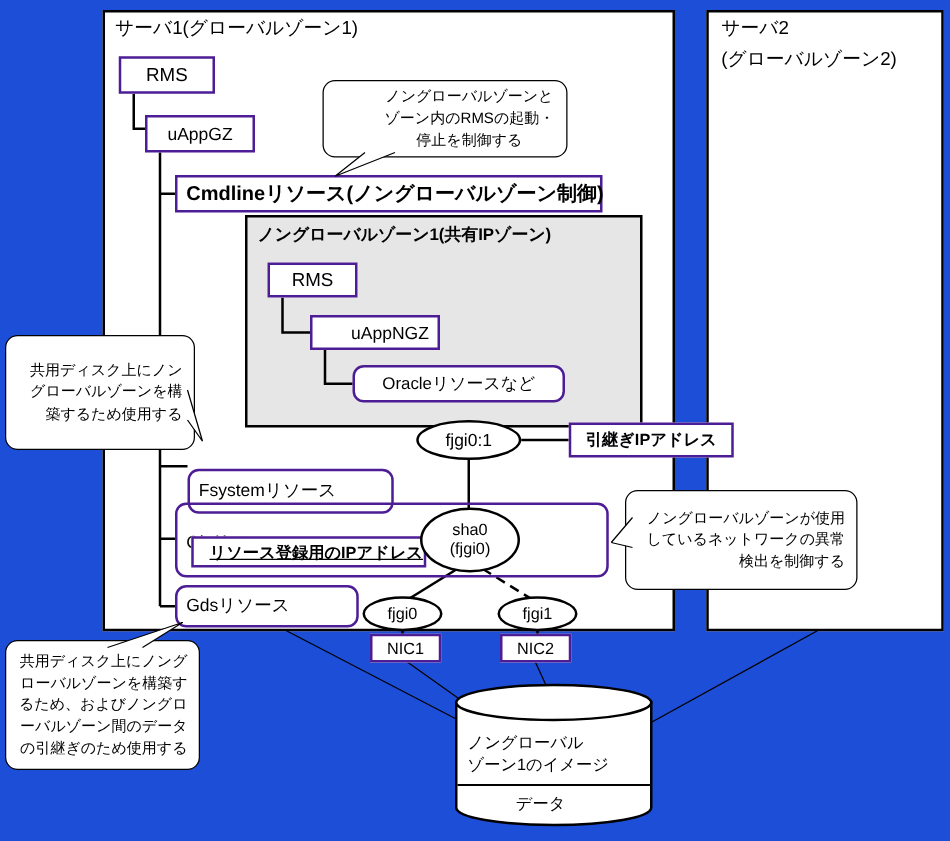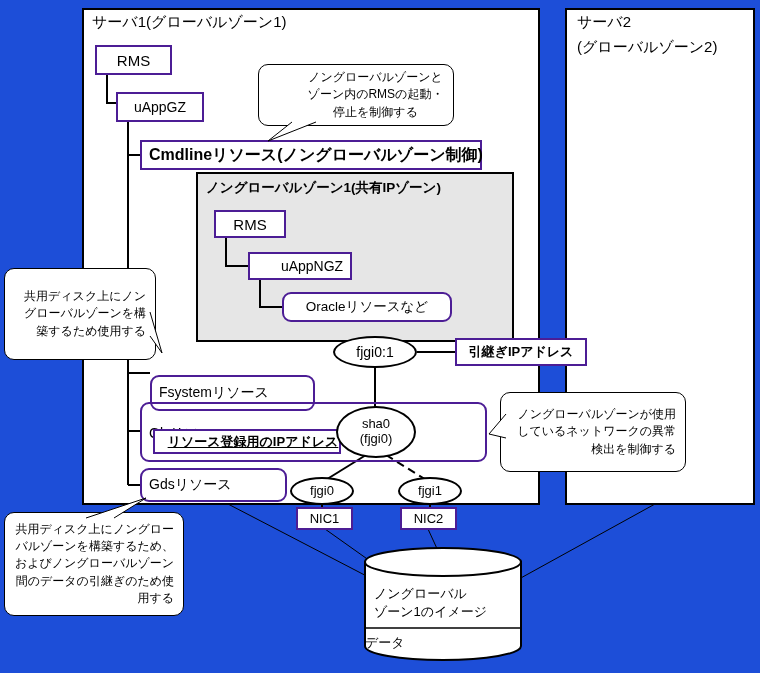--- a/index.html
+++ b/index.html
@@ -88,25 +88,25 @@
   <div class="box left rounded" style="left:140px; top:468px; width:147px; height:34px;">Gdsリソース</div>
 
   <div class="ellipse" style="left:290px; top:477px; width:64px; height:28px;">fjgi0</div>
   <div class="ellipse" style="left:398px; top:477px; width:64px; height:28px;">fjgi1</div>
   <div class="box" style="left:296px; top:507px; width:57px; height:23px; font-size:13px;">NIC1</div>
   <div class="box" style="left:400px; top:507px; width:57px; height:23px; font-size:13px;">NIC2</div>
 
   <div class="callout center" style="left:258px; top:64px; width:196px; height:62px;padding-left:48px;">ノングローバルゾーンとゾーン内のRMSの起動・停止を制御する</div>
   <div class="callout" style="left:4px; top:268px; width:152px; height:92px;">共用ディスク上にノングローバルゾーンを構築するため使用する</div>
   <div class="callout" style="left:500px; top:392px; width:186px; height:80px;">ノングローバルゾーンが使用しているネットワークの異常検出を制御する</div>
-  <div class="callout" style="left:4px; top:512px; width:180px; height:104px;">共用ディスク上にノングローバルゾーンを構築するため、およびノングローバルゾーン間のデータの引継ぎのため使用する</div>
+  <div class="callout" style="left:4px; top:512px; width:156px; height:104px;">共用ディスク上にノングローバルゾーンを構築するため、およびノングローバルゾーン間のデータの引継ぎのため使用する</div>
 
   <div class="cyl-text" style="left:374px; top:585px;">ノングローバル</div>
   <div class="cyl-text" style="left:374px; top:603px;">ゾーン1のイメージ</div>
-  <div class="cyl-text" style="left:365px; top:634px; width:135px; ">データ</div>
+  <div class="cyl-text" style="left:365px; top:634px; width:135px; text-align:center;">データ</div>
 
   <svg class="layer" width="760" height="673" viewBox="0 0 760 673">
     <polygon points="292,122 316,122 268,141" fill="#fff"></polygon>
     <path d="M292,122 L268,141 M316,122 L268,141" stroke="#000" stroke-width="1" fill="none"></path>
     <polygon points="150,312 150,336 162,353" fill="#fff"></polygon>
     <path d="M150,312 L162,353 M150,336 L162,353" stroke="#000" stroke-width="1" fill="none"></path>
     <polygon points="506,414 506,438 489,434" fill="#fff"></polygon>
     <path d="M506,414 L489,434 M506,438 L489,434" stroke="#000" stroke-width="1" fill="none"></path>
     <polygon points="86,518 114,518 146,498" fill="#fff"></polygon>
     <path d="M86,518 L146,498 M114,518 L146,498" stroke="#000" stroke-width="1" fill="none"></path>

